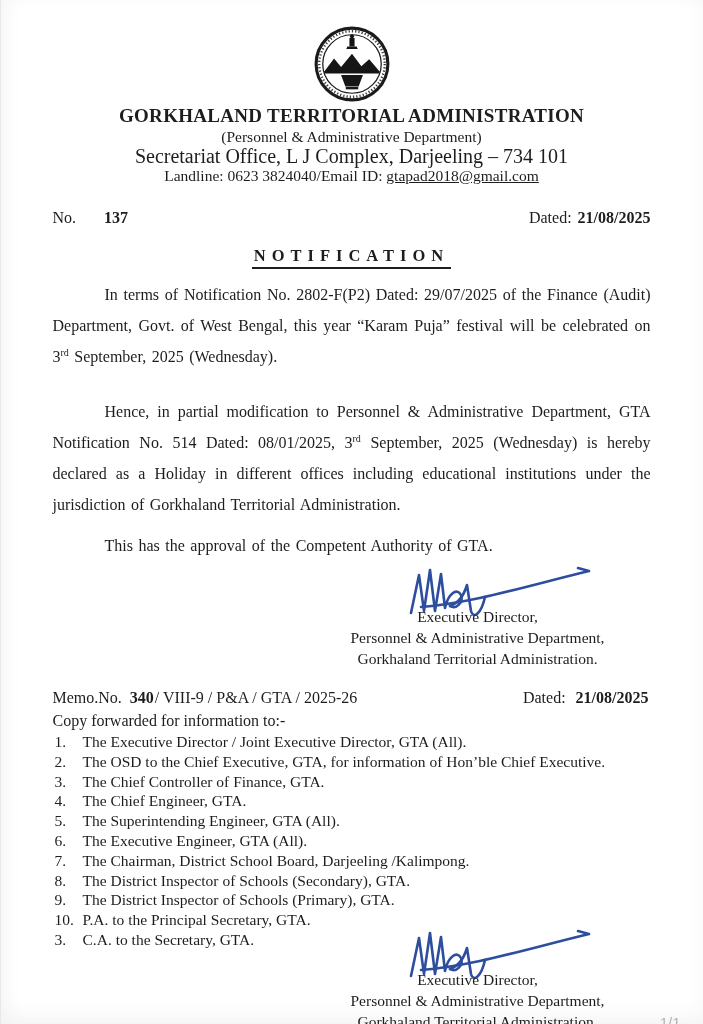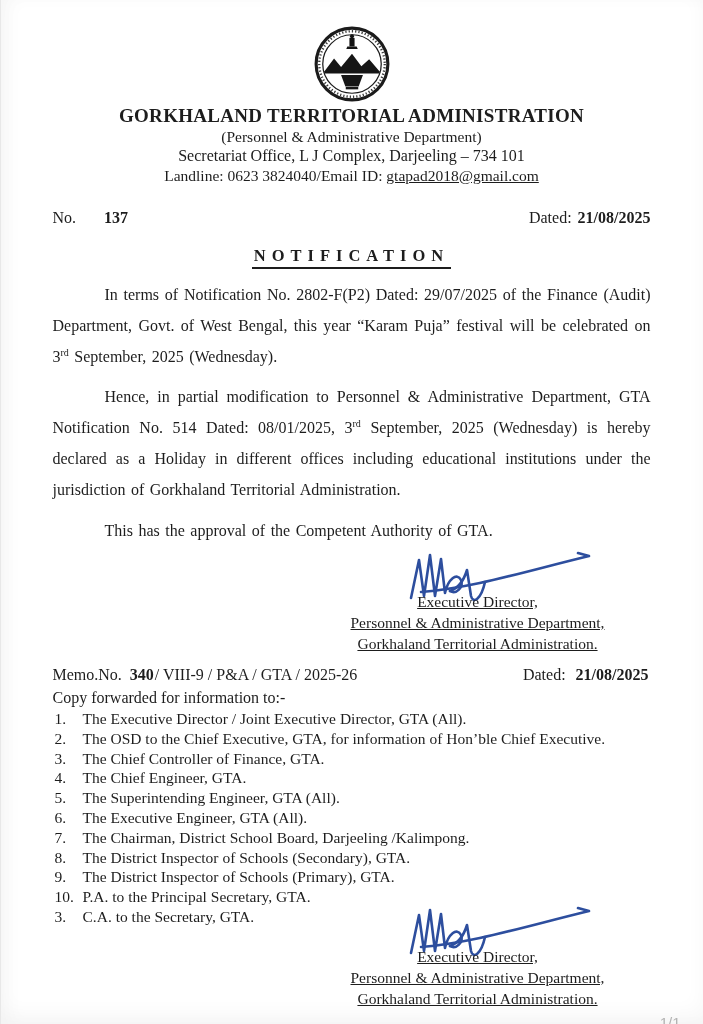--- a/index.html
+++ b/index.html
@@ -8,43 +8,43 @@
     position:relative; width:702px; height:1024px; margin:0 auto;
     background:#ffffff; color:#1d1d1d; overflow:hidden;
     font-family:"Liberation Serif", serif;
     padding:25px 52px 0 52px;
     box-shadow: inset 0 -10px 20px rgba(0,0,0,0.035), inset 10px 0 16px rgba(0,0,0,0.02);
   }
   .header { text-align:center; }
   .emblem { display:block; margin:0 auto 1px auto; }
   .org-name { font-size:19px; font-weight:bold; letter-spacing:0.3px; line-height:23px; }
   .dept-line { font-size:15.5px; line-height:19px; }
-  .addr-line { font-size:16px; line-height:20px; }
+  .addr-line { font-size:20px; line-height:20px; }
   .landline-line { font-size:15.5px; line-height:20px; }
   .email { text-decoration:underline; }
   .ref-row { display:flex; justify-content:space-between; margin-top:23px; font-size:16px; }
   .ref-left b { margin-left:28px; }
   .ref-right b { margin-left:6px; }
   .doc-title-wrap { text-align:center; margin-top:19px; }
   .doc-title {
     display:inline-block; font-size:16.5px; font-weight:bold; letter-spacing:6px;
     border-bottom:2.5px solid #1d1d1d; padding:0 2px 1px 2px;
   }
   .body-para {
     margin-top:10px; font-size:16px; line-height:31px;
     text-align:justify; text-indent:52px; word-spacing:1.5px;
   }
-  .para2 { margin-top:9px; }
+  .para2 { margin-top:24px; }
   .approval { text-align:left; }
   sup { font-size:10px; line-height:0; }
-  .sig-block { width:290px; margin:0 28px 0 auto; text-align:center;text-decoration:underline; }
+  .sig-block { width:290px; margin:0 28px 0 auto; text-align:center; }
   .sig-block-1 { margin-top:0px; }
   .sig-svg { display:block; margin:0 0 -13px 60px; }
   .sig-line { font-size:15.5px; line-height:21px; }
-  .memo-row { display:flex; justify-content:space-between; margin-top:12px; font-size:16px; }
+  .memo-row { display:flex; justify-content:space-between; margin-top:20px; font-size:16px; }
   .memo-left b { margin:0 1px 0 8px; }
   .memo-right { padding-right:2px; }
   .memo-right b { margin-left:10px; }
   .copy-line { margin-top:3px; font-size:16px; line-height:21px; }
   .recips { margin-top:1px; }
   .li-row { display:flex; font-size:15.5px; line-height:19.8px; }
   .li-num { flex:none; width:30px; padding-left:2px; }
   .sig-block-2 { margin-top:-26px; }
   .page-indicator {
     position:absolute; right:22px; bottom:-7px; font-size:15px; color:#b3b3b3;

